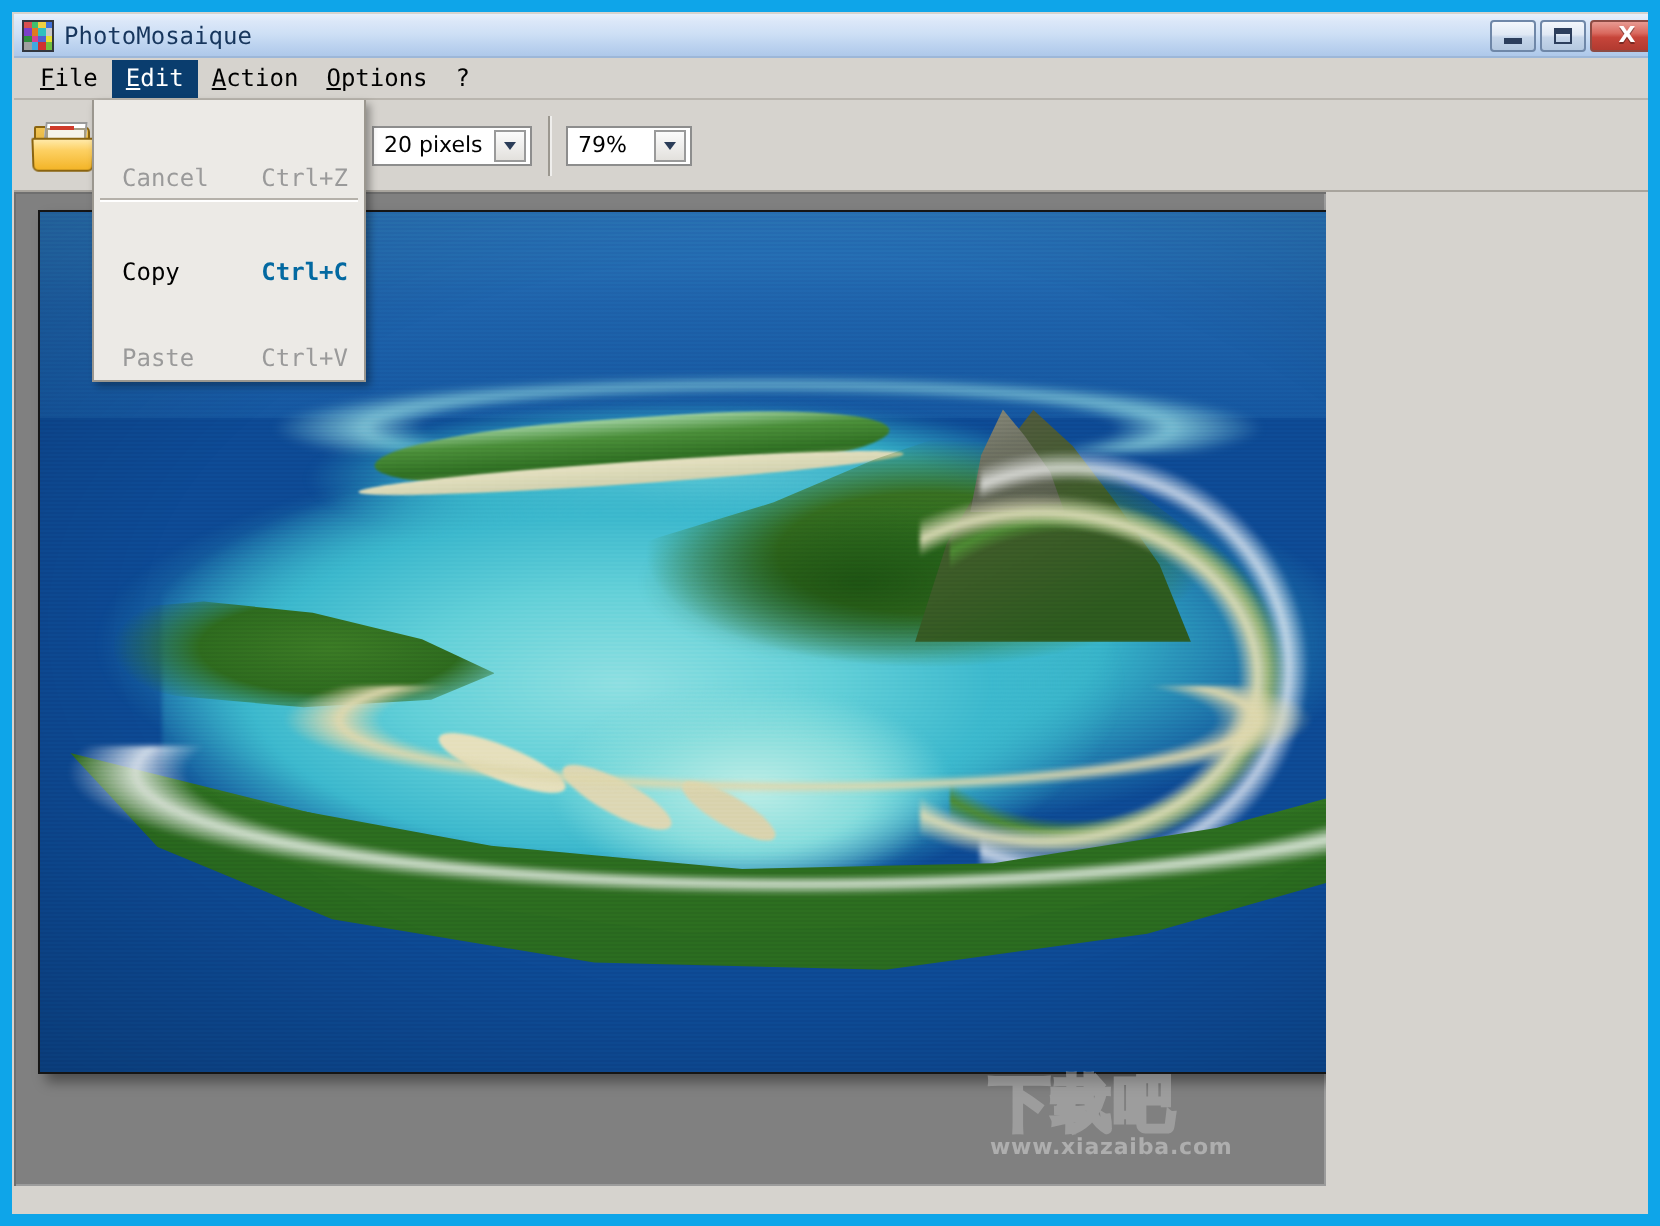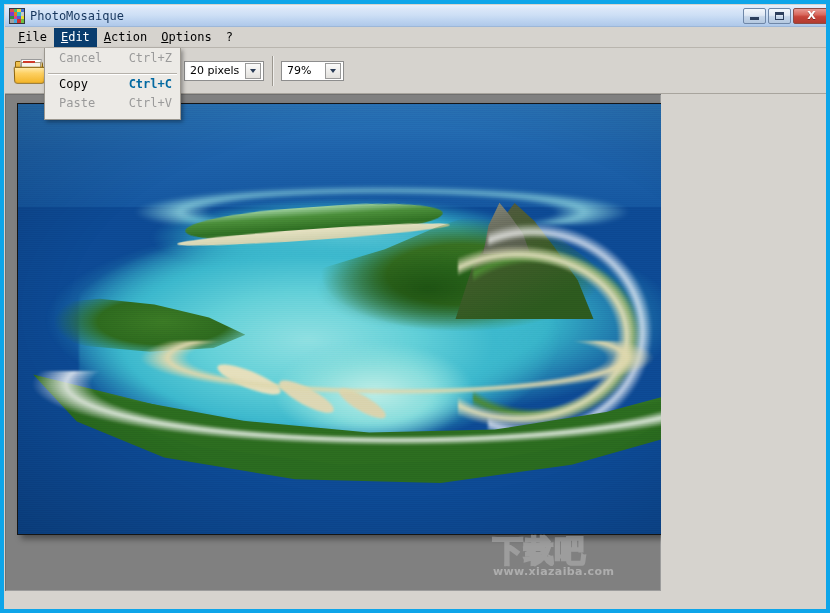--- a/index.html
+++ b/index.html
@@ -11,21 +11,21 @@
     overflow: hidden;
     font-family: "DejaVu Sans Mono", monospace;
     font-size: 12px;
     -webkit-font-smoothing: none;
   }
 
   #app {
     position: relative;
     width: 830px; height: 613px;
     box-sizing: border-box;
-    border: 4px solid #0ea5e9;
+    border: 6px solid #0ea5e9;
     background: #d6d3ce;
     overflow: hidden;
   }
 
   
   .titlebar {
     position: absolute; left: 1px; top: 1px;
     width: 828px; height: 22px;
     background: linear-gradient(to bottom,
        #e8f0fb 0%, #dbe7f8 18%, #cddff5 48%, #bed4f0 72%, #aec8ea 100%);
@@ -456,26 +456,27 @@
     width: 137px;
     background: #eceae6;
     border: 1px solid #9b978f;
     border-top: none;
     box-shadow: 2px 2px 4px rgba(0,0,0,.35);
     padding: 3px 0 4px 0;
     box-sizing: border-box;
     z-index: 40;
   }
   .dd-item {
-    display: flex; align-items: flex-start;
+    display: flex; align-items: flex-end;
     height: 19px;
     padding: 0 8px 0 14px;
     font-family: "DejaVu Sans Mono", monospace;
     font-size: 12px;
     white-space: nowrap;
+    margin-top: 24px;
   }
   .dd-label { flex: 1; }
   .dd-accel { margin-left: 12px; }
   .dd-item.disabled .dd-label,
   .dd-item.disabled .dd-accel { color: #9a9a9a; }
   .dd-item.enabled .dd-label { color: #000; }
   .dd-item.enabled .dd-accel { color: #0369a1; font-weight: bold; }
   .dd-sep {
     height: 1px; background: #b5b1aa;
     margin: 3px 3px 3px 3px;

